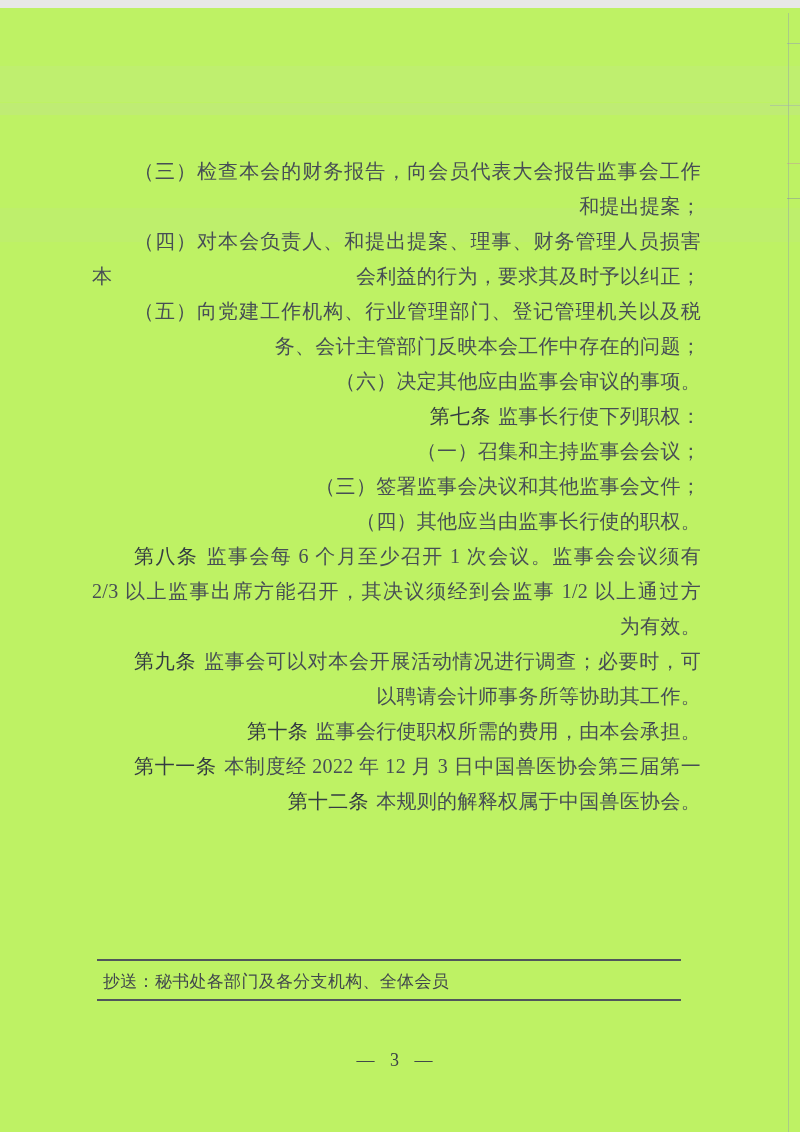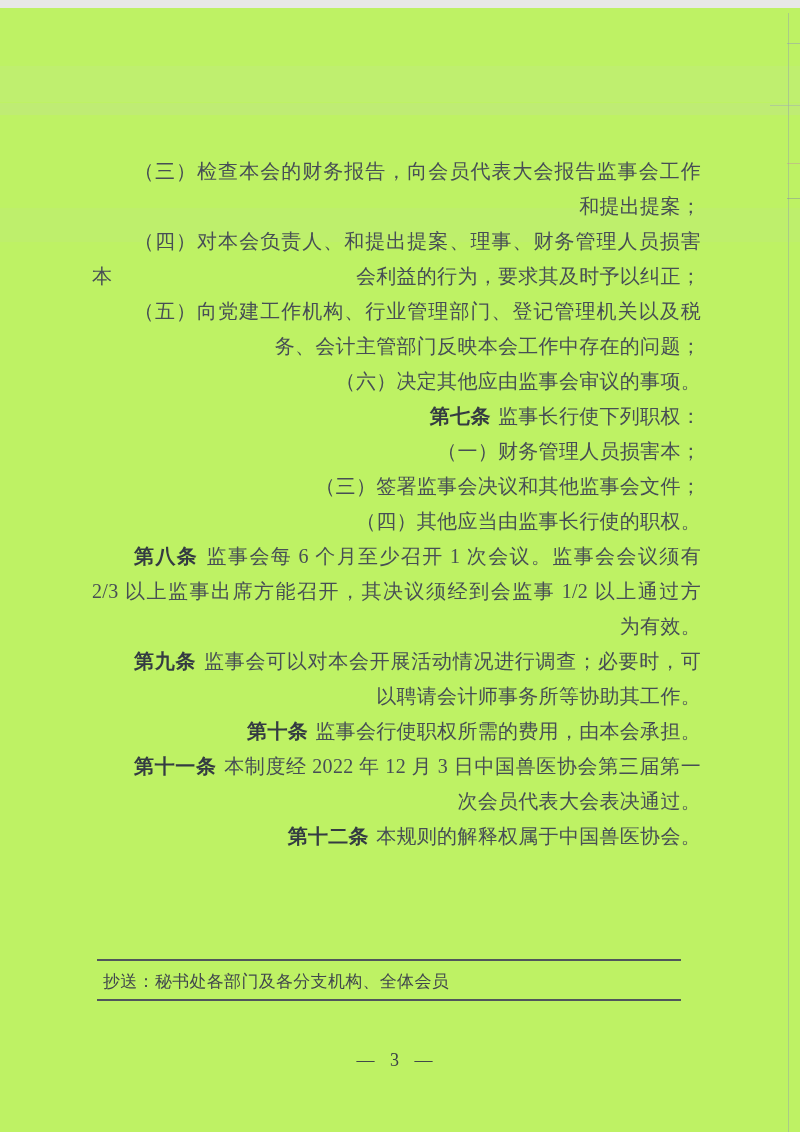--- a/index.html
+++ b/index.html
@@ -35,21 +35,21 @@
     font-size: 20px;
     letter-spacing: 0.3px;
   }
   .line {
     height: 35px;
     line-height: 35px;
     text-align: right;
   }
   .line.ind  { text-indent: 42px; }
   .line.just { text-align: justify; text-align-last: justify; }
-  .clause { font-weight: 700; color: #343b42; margin-right: 2px; }
+  .clause { font-weight: 400; color: #343b42; margin-right: 2px; }
 
   .footer-rule {
     position: absolute;
     left: 97px;
     width: 584px;
     height: 2px;
     background: #51565c;
   }
   .rule-top    { top: 951px; }
   .rule-bottom { top: 991px; }
@@ -91,31 +91,30 @@
 
   <div class="doc-body">
       <div class="line ind just"><span>（三）检查本会的财务报告，向会员代表大会报告监事会工作</span></div>
       <div class="line"><span>和提出提案；</span></div>
       <div class="line ind just"><span>（四）对本会负责人、和提出提案、理事、财务管理人员损害本</span></div>
       <div class="line"><span>会利益的行为，要求其及时予以纠正；</span></div>
       <div class="line ind just"><span>（五）向党建工作机构、行业管理部门、登记管理机关以及税</span></div>
       <div class="line"><span>务、会计主管部门反映本会工作中存在的问题；</span></div>
       <div class="line ind"><span>（六）决定其他应由监事会审议的事项。</span></div>
       <div class="line ind"><span class="clause">第七条</span><span> 监事长行使下列职权：</span></div>
-      <div class="line ind"><span>（一）财务管理人员损害本；</span></div>
+      <div class="line ind"><span>（一）召集和主持监事会会议；</span></div>
       <div class="line ind"><span>（三）签署监事会决议和其他监事会文件；</span></div>
       <div class="line ind"><span>（四）其他应当由监事长行使的职权。</span></div>
       <div class="line ind just"><span class="clause">第八条</span><span> 监事会每 6 个月至少召开 1 次会议。监事会会议须有</span></div>
       <div class="line just"><span>2/3 以上监事出席方能召开，其决议须经到会监事 1/2 以上通过方</span></div>
       <div class="line"><span>为有效。</span></div>
       <div class="line ind just"><span class="clause">第九条</span><span> 监事会可以对本会开展活动情况进行调查；必要时，可</span></div>
       <div class="line"><span>以聘请会计师事务所等协助其工作。</span></div>
       <div class="line ind"><span class="clause">第十条</span><span> 监事会行使职权所需的费用，由本会承担。</span></div>
       <div class="line ind just"><span class="clause">第十一条</span><span> 本制度经 2022 年 12 月 3 日中国兽医协会第三届第一</span></div>
-      <div class="line"><span>次会员代表大会表决通过。</span></div>
       <div class="line ind"><span class="clause">第十二条</span><span> 本规则的解释权属于中国兽医协会。</span></div>
     </div>
 
   <div class="footer-rule rule-top"></div>
   <div class="cc-line"><span>抄送：</span><span>秘书处各部门及各分支机构、全体会员</span></div>
   <div class="footer-rule rule-bottom"></div>
 
   <div class="pagenum">— 3 —</div>
 
 </div>

